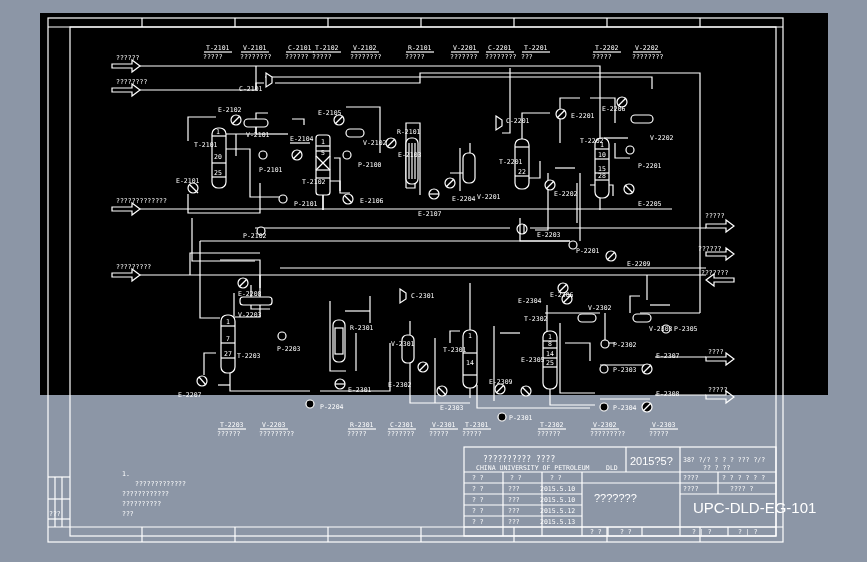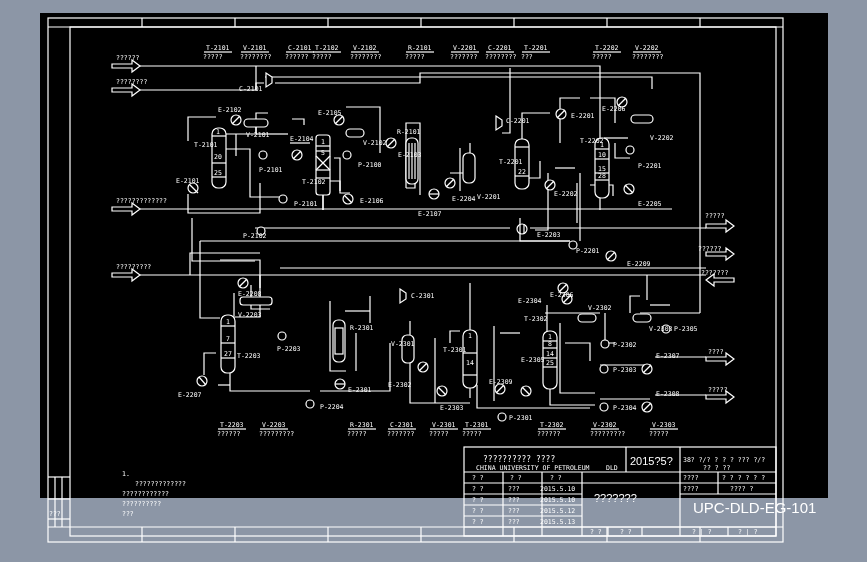--- a/index.html
+++ b/index.html
@@ -1,17 +1,17 @@
 <!DOCTYPE html>
 <html><head>
 <meta charset="utf-8">
 <style>
   html,body{margin:0;padding:0;background:#8c96a6;}
   body{width:867px;height:562px;overflow:hidden;position:relative;font-family:"DejaVu Sans Mono",monospace;}
-  #canvas{position:absolute;left:40px;top:13px;width:788px;height:485px;background:#000;}
+  #canvas{position:absolute;left:40px;top:13px;width:788px;height:382px;background:#000;}
   svg{position:absolute;left:0;top:0;}
   .ln{stroke:#fff;stroke-width:1.2;fill:none;}
   .eq{stroke:#fff;stroke-width:1.2;fill:#000;}
   .tx{fill:#fff;font-family:"DejaVu Sans Mono",monospace;font-size:8px;}
   .txs{fill:#fff;font-family:"DejaVu Sans Mono",monospace;font-size:6.5px;}
   .txl{fill:#fff;font-family:"Liberation Sans",sans-serif;font-size:15px;}
   .txm{fill:#fff;font-family:"Liberation Sans",sans-serif;font-size:11px;}
 </style>
 </head>
 <body>

